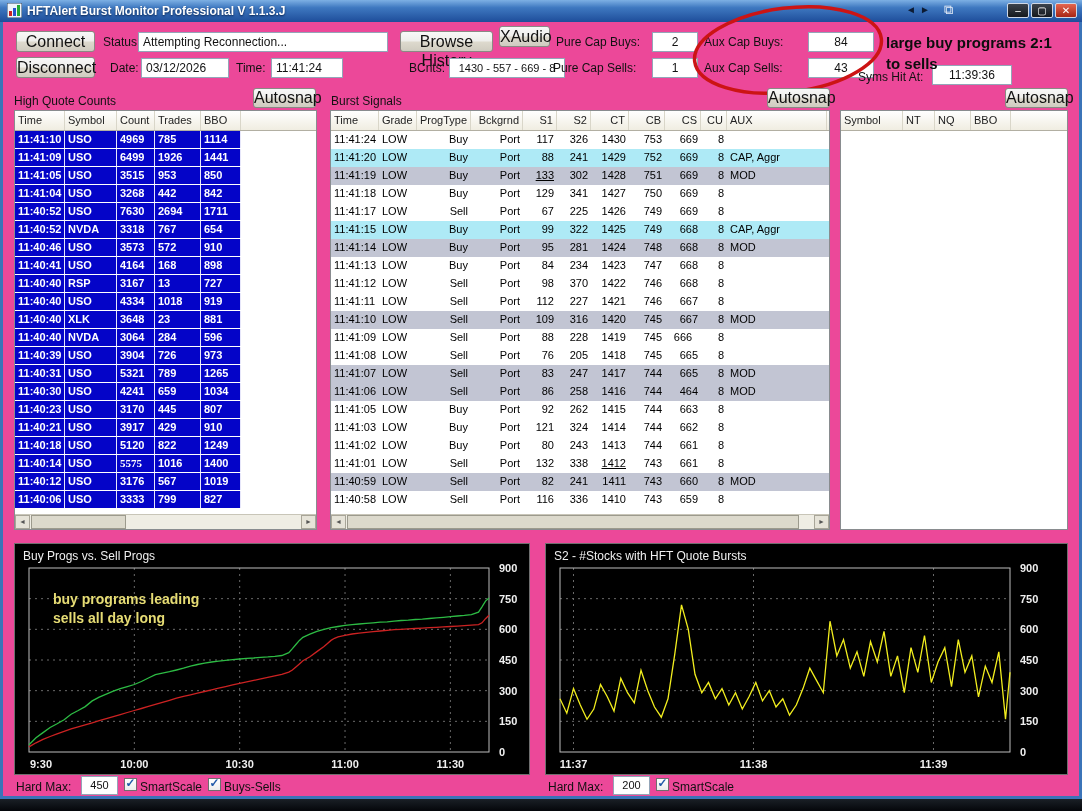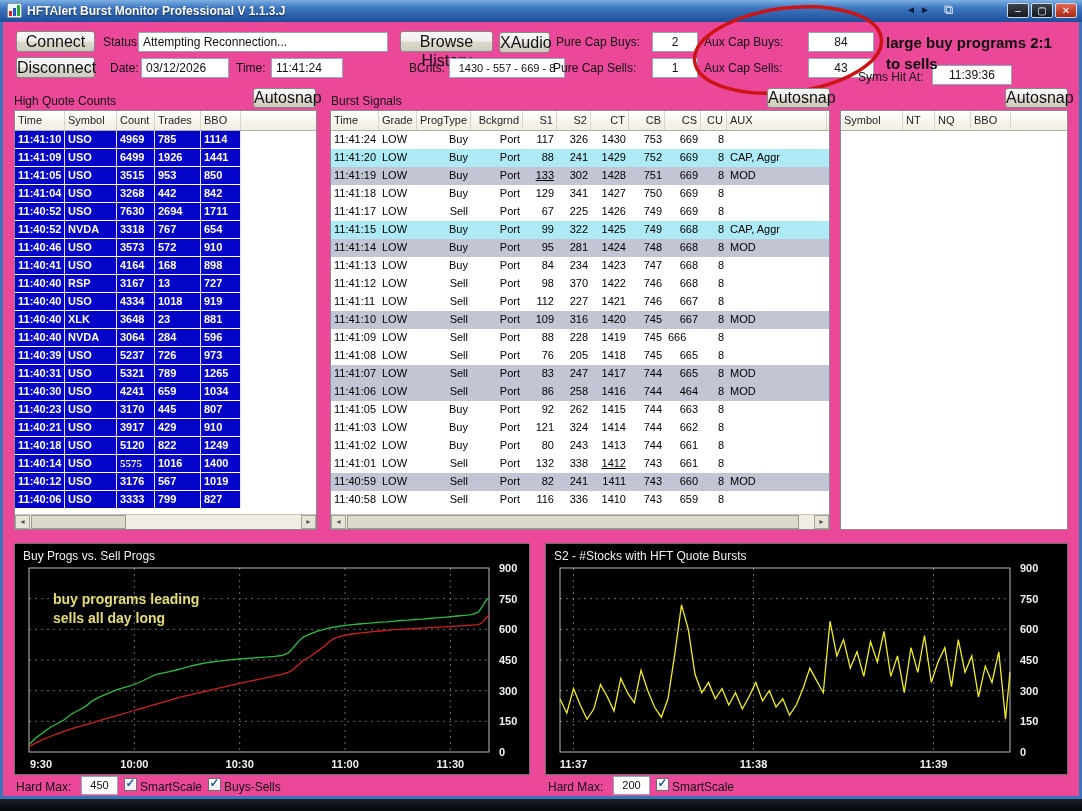--- a/index.html
+++ b/index.html
@@ -86,21 +86,21 @@
     <span class="tb-glyph" style="left:944px; font-size:13px; top:2px; color:#e8eef8;">⧉</span>
     <span class="tb-btn" style="left:1007px;"><span>–</span></span>
     <span class="tb-btn" style="left:1031px;"><span>▢</span></span>
     <span class="tb-btn close" style="left:1055px;"><span>✕</span></span>
   </div>
 
   <div class="btn" style="left:16px; top:31px; width:79px; height:21px; line-height:19px;">Connect</div>
   <span class="lbl" style="left:103px; top:35px;">Status:</span>
   <div class="tbox" style="left:138px; top:32px; width:250px; height:20px;">Attempting Reconnection...</div>
   <div class="btn" style="left:400px; top:31px; width:93px; height:21px; line-height:19px;">Browse History</div>
-  <div class="btn" style="left:499px; top:32px; width:51px; height:21px; line-height:19px;">XAudio</div>
+  <div class="btn" style="left:499px; top:26px; width:51px; height:21px; line-height:19px;">XAudio</div>
   <span class="lbl" style="left:556px; top:35px;">Pure Cap Buys:</span>
   <div class="tbox center" style="left:652px; top:32px; width:46px; height:20px;">2</div>
   <span class="lbl" style="left:704px; top:35px;">Aux Cap Buys:</span>
   <div class="tbox center" style="left:808px; top:32px; width:66px; height:20px;">84</div>
 
   <div class="btn" style="left:16px; top:57px; width:79px; height:21px; line-height:19px;">Disconnect</div>
   <span class="lbl" style="left:110px; top:61px;">Date:</span>
   <div class="tbox" style="left:141px; top:58px; width:88px; height:20px;">03/12/2026</div>
   <span class="lbl" style="left:236px; top:61px;">Time:</span>
   <div class="tbox" style="left:271px; top:58px; width:72px; height:20px;">11:41:24</div>
@@ -218,21 +218,21 @@
           <div class="tr" style="width: 226px;">
             <span class="td" style="width: 50px; text-align: left;">11:40:40</span>
             <span class="td" style="width: 52px; text-align: left;">NVDA</span>
             <span class="td" style="width: 38px; text-align: left;">3064</span>
             <span class="td" style="width: 46px; text-align: left;">284</span>
             <span class="td" style="width: 40px; text-align: left;">596</span>
           </div>
           <div class="tr" style="width: 226px;">
             <span class="td" style="width: 50px; text-align: left;">11:40:39</span>
             <span class="td" style="width: 52px; text-align: left;">USO</span>
-            <span class="td" style="width: 38px; text-align: left;">5237</span>
+            <span class="td" style="width: 38px; text-align: left;">3904</span>
             <span class="td" style="width: 46px; text-align: left;">726</span>
             <span class="td" style="width: 40px; text-align: left;">973</span>
           </div>
           <div class="tr" style="width: 226px;">
             <span class="td" style="width: 50px; text-align: left;">11:40:31</span>
             <span class="td" style="width: 52px; text-align: left;">USO</span>
             <span class="td" style="width: 38px; text-align: left;">5321</span>
             <span class="td" style="width: 46px; text-align: left;">789</span>
             <span class="td" style="width: 40px; text-align: left;">1265</span>
           </div>
@@ -455,21 +455,21 @@
           </div>
           <div class="tr">
             <span class="td" style="width: 48px; text-align: left;">11:41:09</span>
             <span class="td" style="width: 38px; text-align: left;">LOW</span>
             <span class="td" style="width: 54px; text-align: right;">Sell</span>
             <span class="td" style="width: 52px; text-align: right;">Port</span>
             <span class="td" style="width: 34px; text-align: right;">88</span>
             <span class="td" style="width: 34px; text-align: right;">228</span>
             <span class="td" style="width: 38px; text-align: right;">1419</span>
             <span class="td" style="width: 36px; text-align: right;">745</span>
-            <span class="td" style="width: 36px; text-align: left;">666</span>
+            <span class="td" style="width: 36px; text-align: center;">666</span>
             <span class="td" style="width: 26px; text-align: right;">8</span>
             <span class="td" style="width: 100px; text-align: left;"></span>
           </div>
           <div class="tr">
             <span class="td" style="width: 48px; text-align: left;">11:41:08</span>
             <span class="td" style="width: 38px; text-align: left;">LOW</span>
             <span class="td" style="width: 54px; text-align: right;">Sell</span>
             <span class="td" style="width: 52px; text-align: right;">Port</span>
             <span class="td" style="width: 34px; text-align: right;">76</span>
             <span class="td" style="width: 34px; text-align: right;">205</span>

